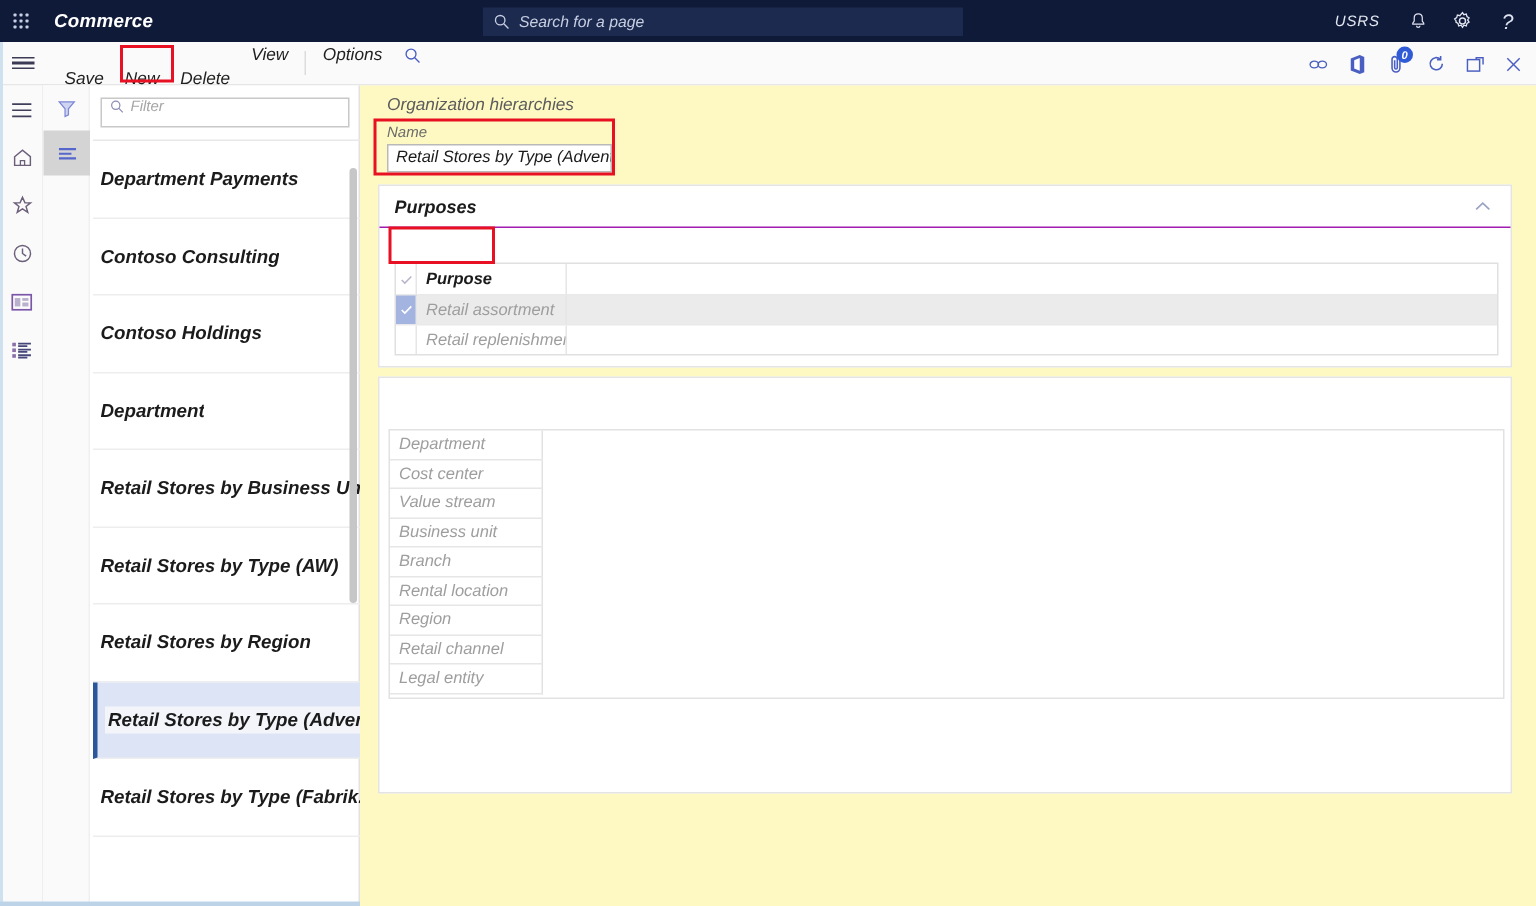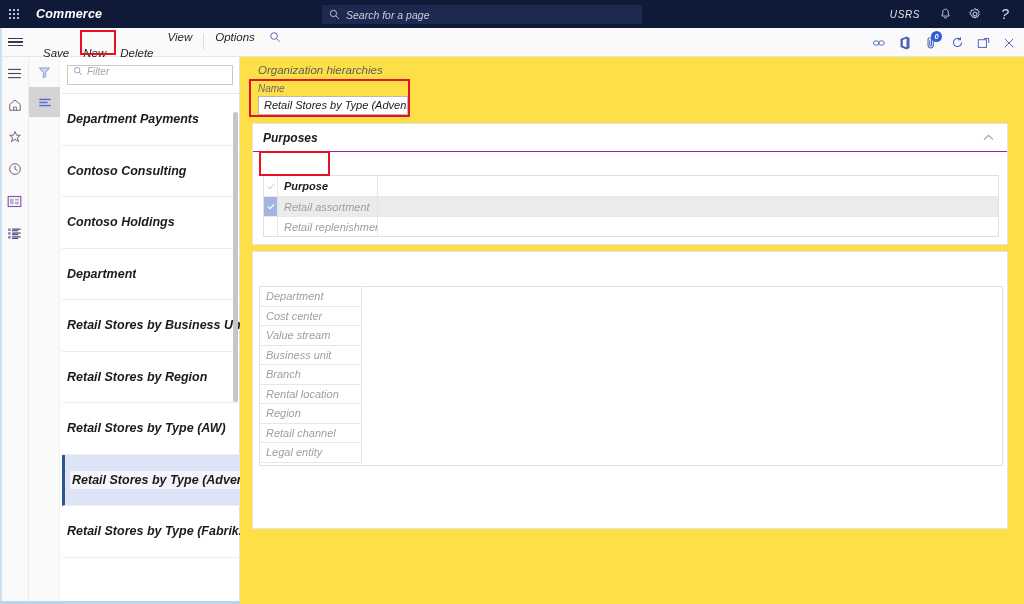--- a/index.html
+++ b/index.html
@@ -103,21 +103,21 @@
   }
   .recrow.selected .lbl { background:#f3f5fb; padding:2px 2px; }
   .listscroll {
     position:absolute; right:1px; top:55px; width:5px; height:290px;
     background:#c6c6c6; border-radius:3px; cursor:pointer;
   }
 
   
   .content {
     position:absolute; left:240px; top:57px; width:784px; height:547px;
-    background:#fde047; overflow:hidden;
+    background:#fef9c3; overflow:hidden;
   }
   .breadcrumb { position:absolute; left:18px; top:7px; font-size:11.5px; color:#5c5c5c; }
 
   .namefield { position:absolute; left:18px; top:26px; width:150px; }
   .namelabel { font-size:10px; color:#6b6b6b; margin-bottom:2px; }
   .nameinput {
     width:150px; height:19px; border:1px solid #b9b9b9; background:#fff;
     font-size:11px; color:#1b1b1b; padding:0 5px; line-height:17px;
     white-space:nowrap; overflow:hidden;
   }
@@ -394,24 +394,24 @@
           <div class="recrow">
             <span class="lbl">Contoso Holdings</span>
           </div>
           <div class="recrow">
             <span class="lbl">Department</span>
           </div>
           <div class="recrow">
             <span class="lbl">Retail Stores by Business Unit</span>
           </div>
           <div class="recrow">
+            <span class="lbl">Retail Stores by Type (AW)</span>
+          </div>
+          <div class="recrow">
             <span class="lbl">Retail Stores by Region</span>
-          </div>
-          <div class="recrow">
-            <span class="lbl">Retail Stores by Type (AW)</span>
           </div>
           <div class="recrow selected">
             <span class="lbl">Retail Stores by Type (Advent</span>
           </div>
           <div class="recrow">
             <span class="lbl">Retail Stores by Type (Fabrik..</span>
           </div>
         </div>
     </div>
     <div class="listscroll"></div>

